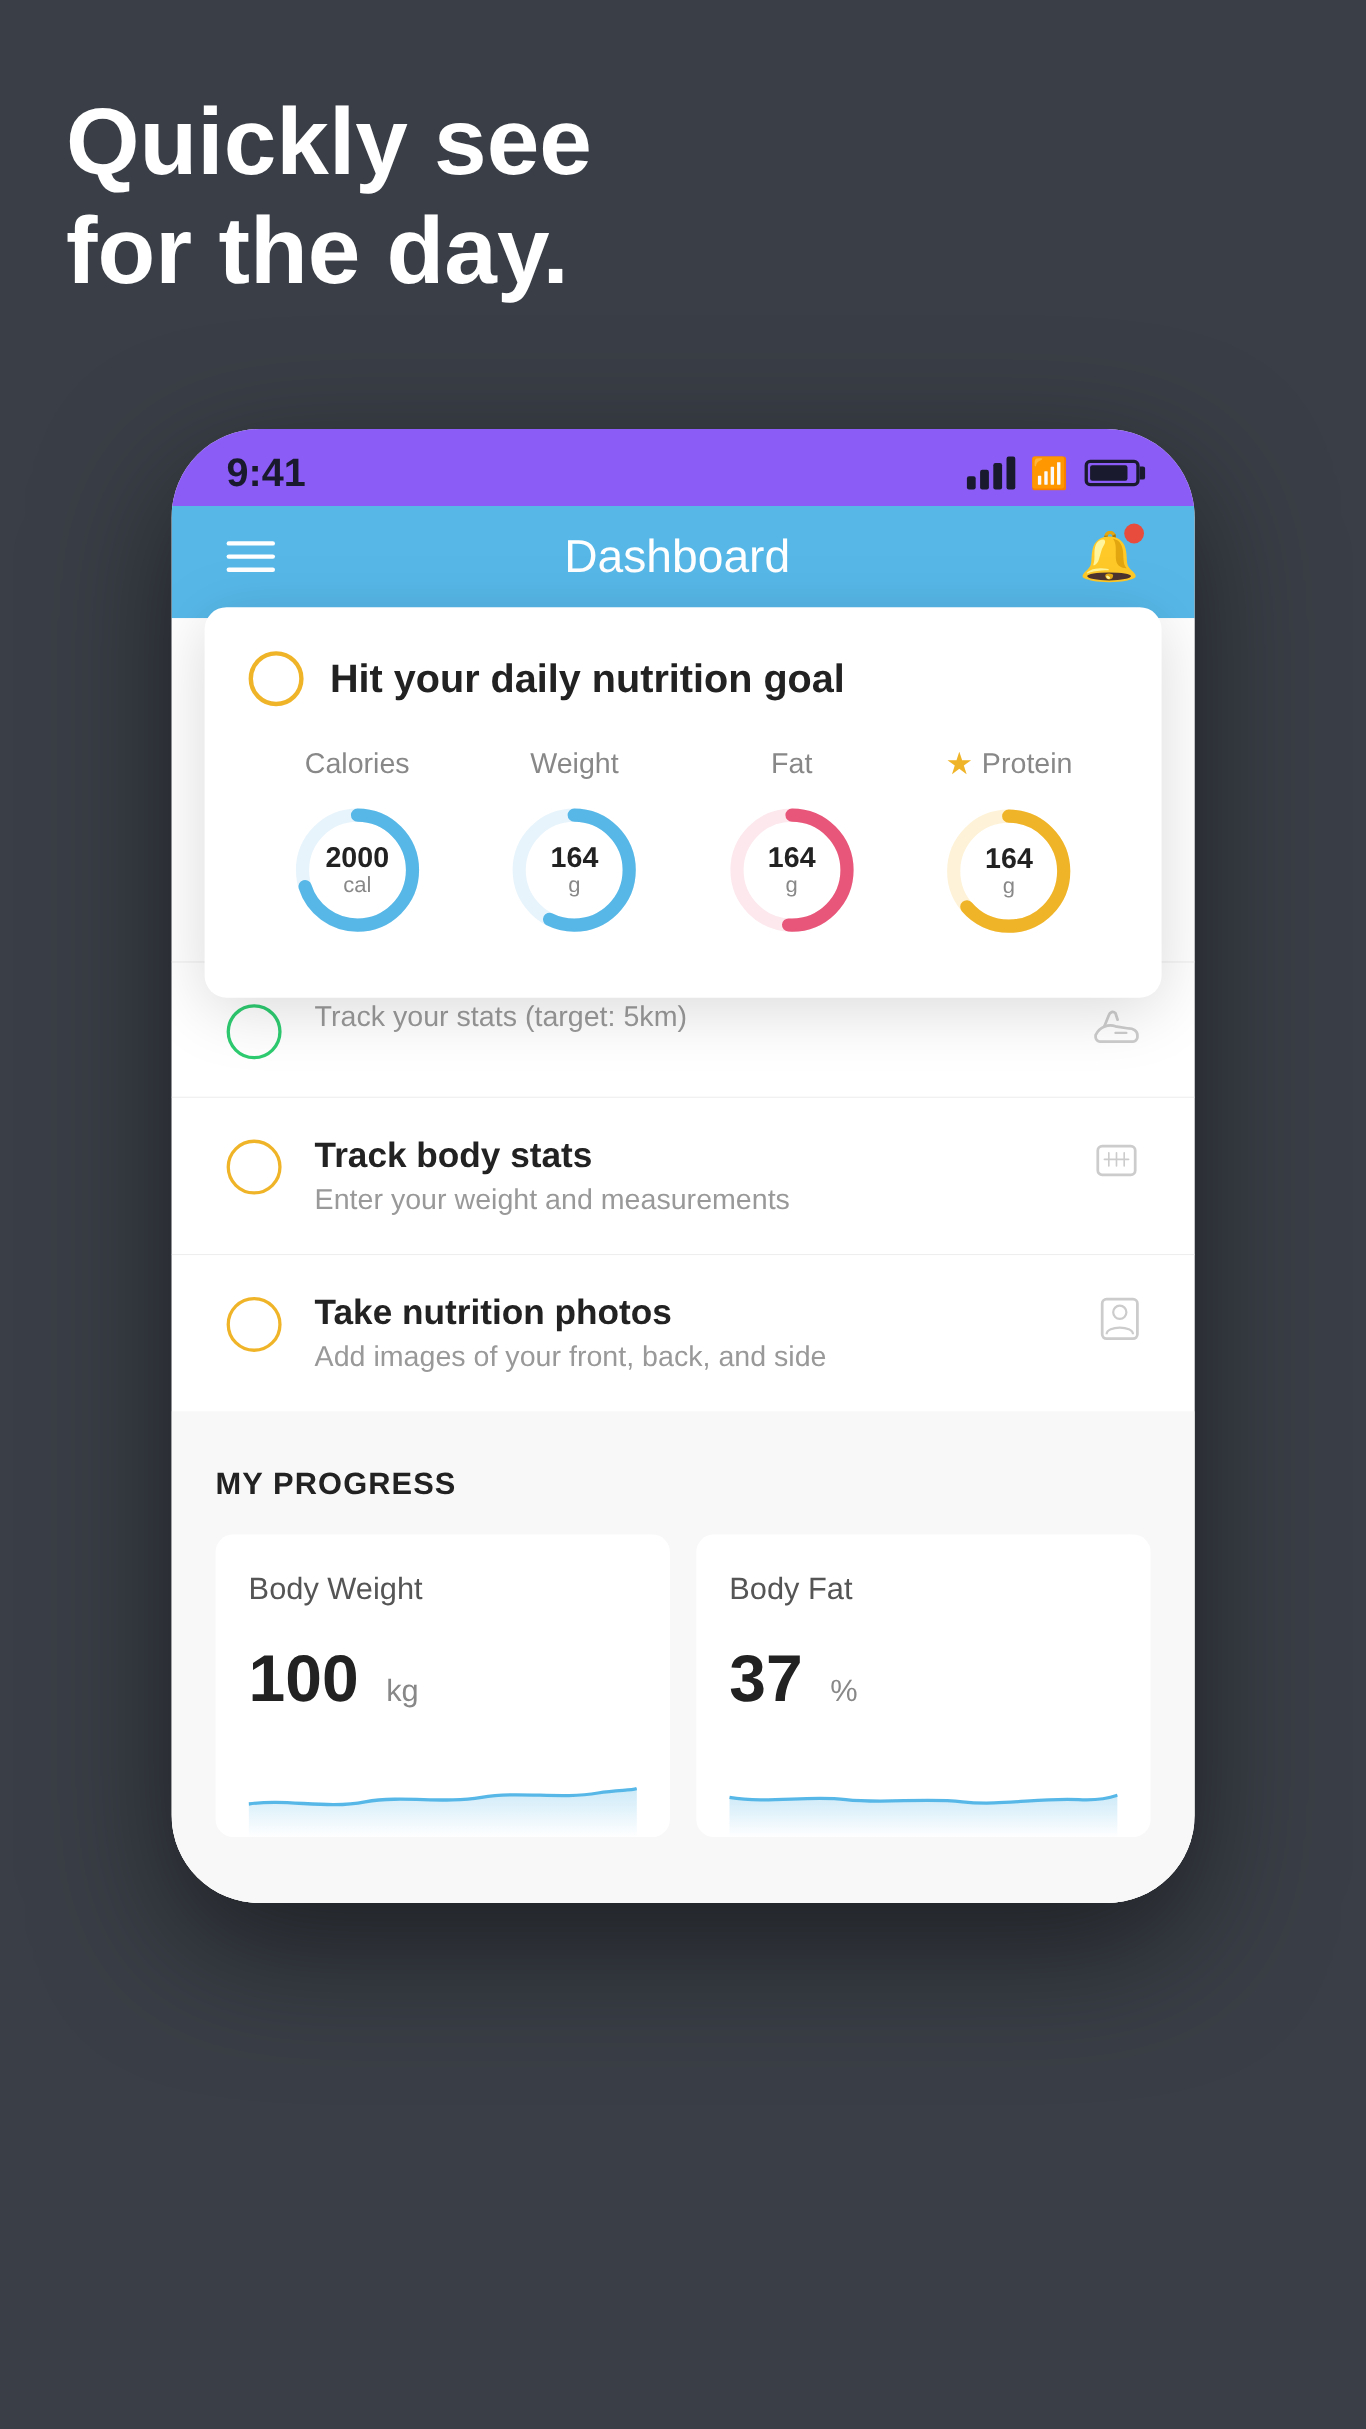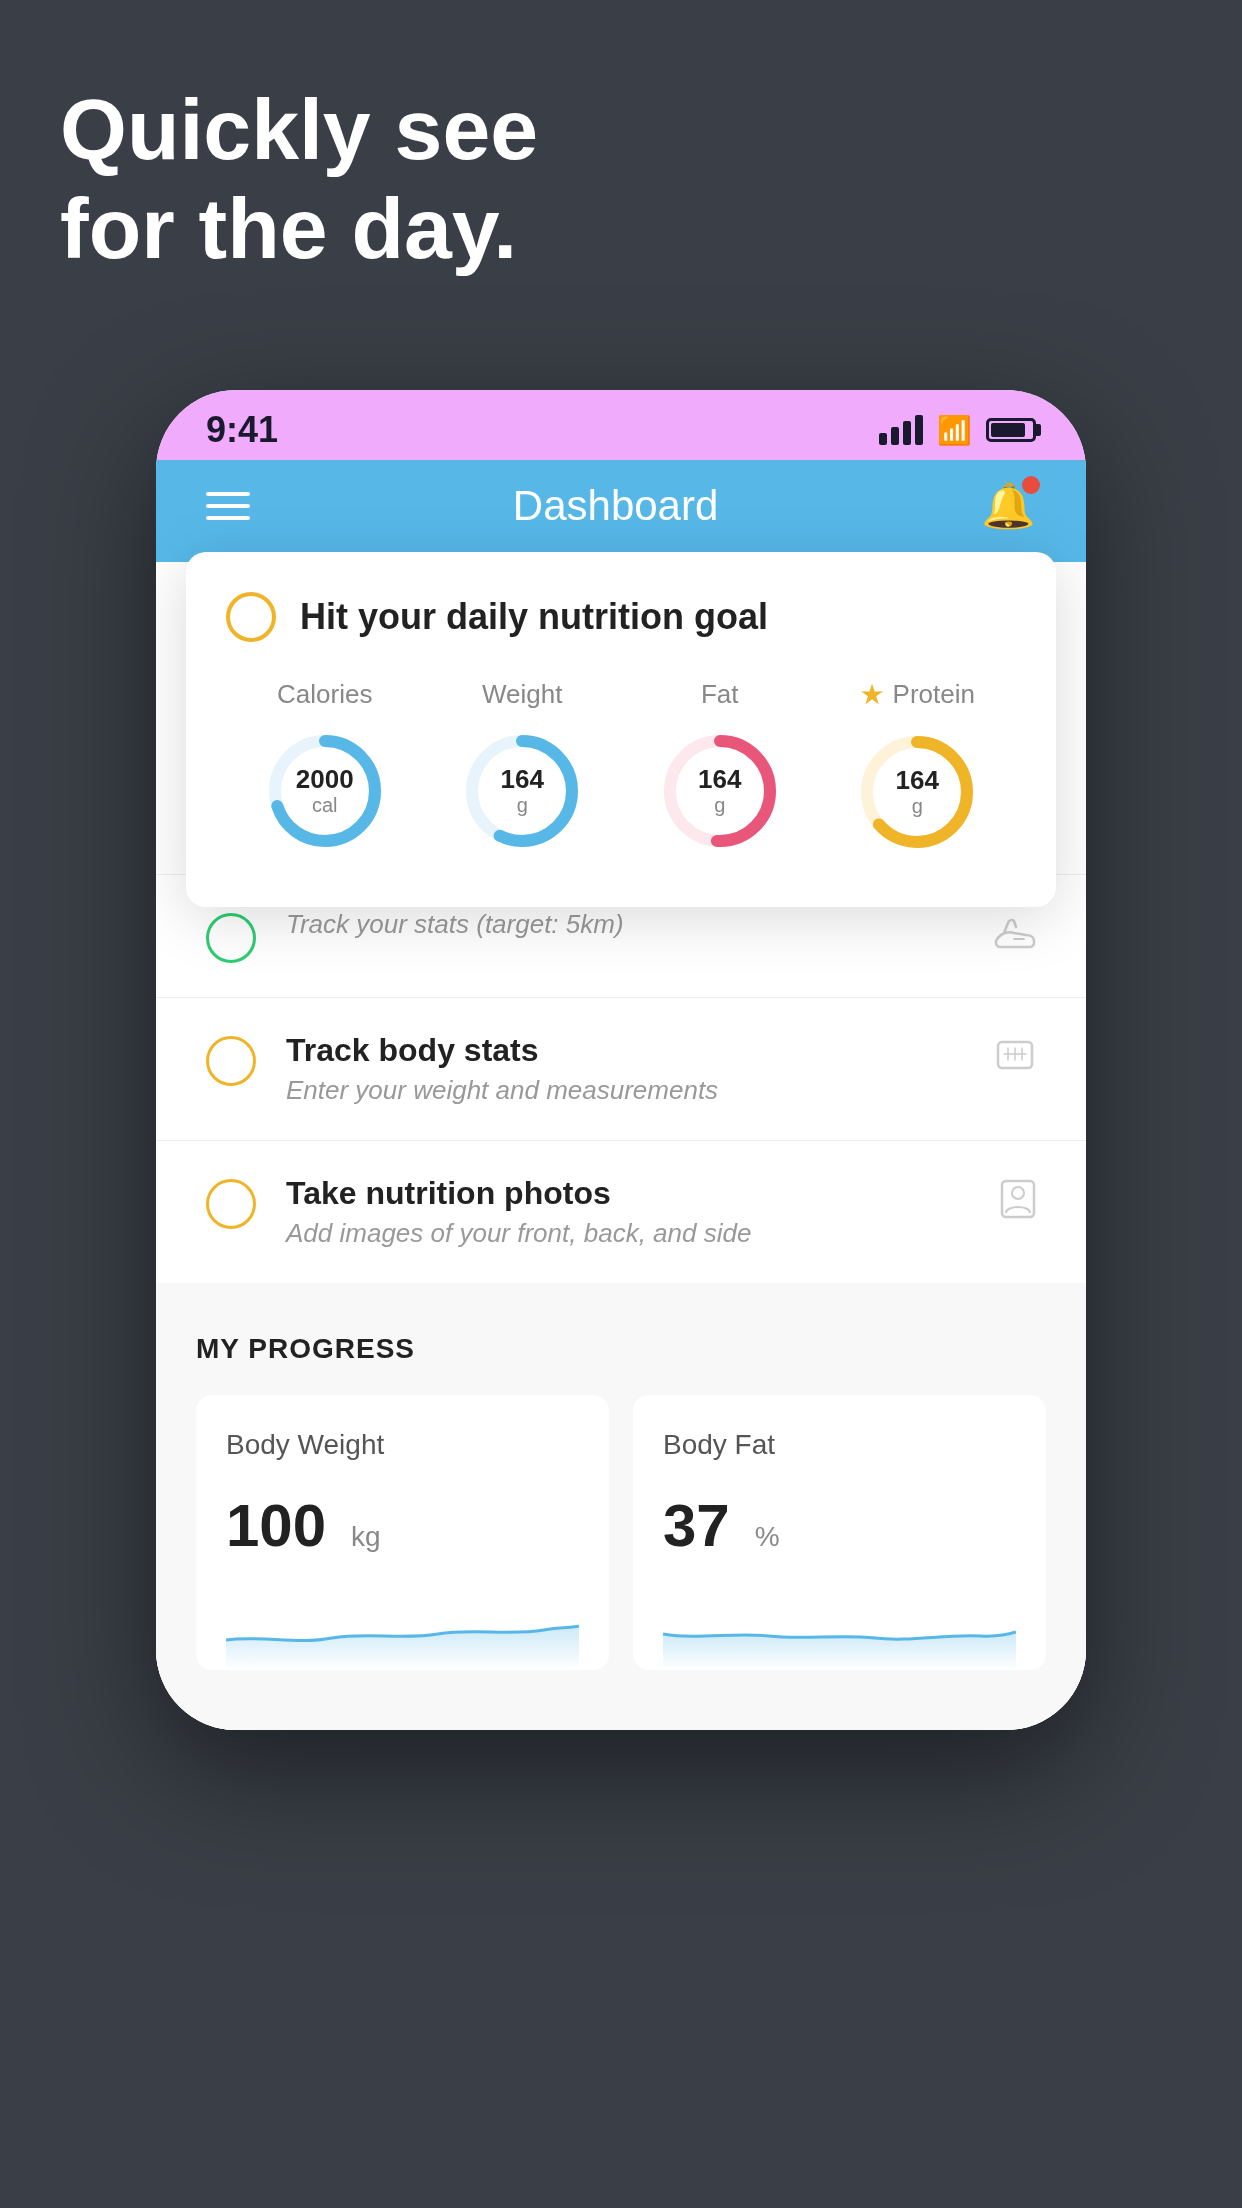--- a/index.html
+++ b/index.html
@@ -33,21 +33,21 @@
       transform: translateX(-50%);
       width: 930px;
       background: #f5f5f5;
       border-radius: 80px;
       overflow: hidden;
       box-shadow: 0 40px 120px rgba(0,0,0,0.5);
     }
 
     
     .status-bar {
-      background: #f0abfc;
+      background: #8b5cf6;
       display: flex;
       justify-content: space-between;
       align-items: center;
       padding: 20px 50px 10px;
       height: 70px;
     }
 
     .status-time {
       color: #1a1a2e;
       font-size: 36px;
@@ -300,21 +300,20 @@
     .todo-title {
       font-size: 32px;
       font-weight: 600;
       color: #222;
       margin-bottom: 6px;
     }
 
     .todo-subtitle {
       font-size: 26px;
       color: #999;
-      font-style: italic;
     }
 
     .todo-action-icon {
       flex-shrink: 0;
       font-size: 36px;
       color: #ccc;
       margin-top: 4px;
     }
 
     

